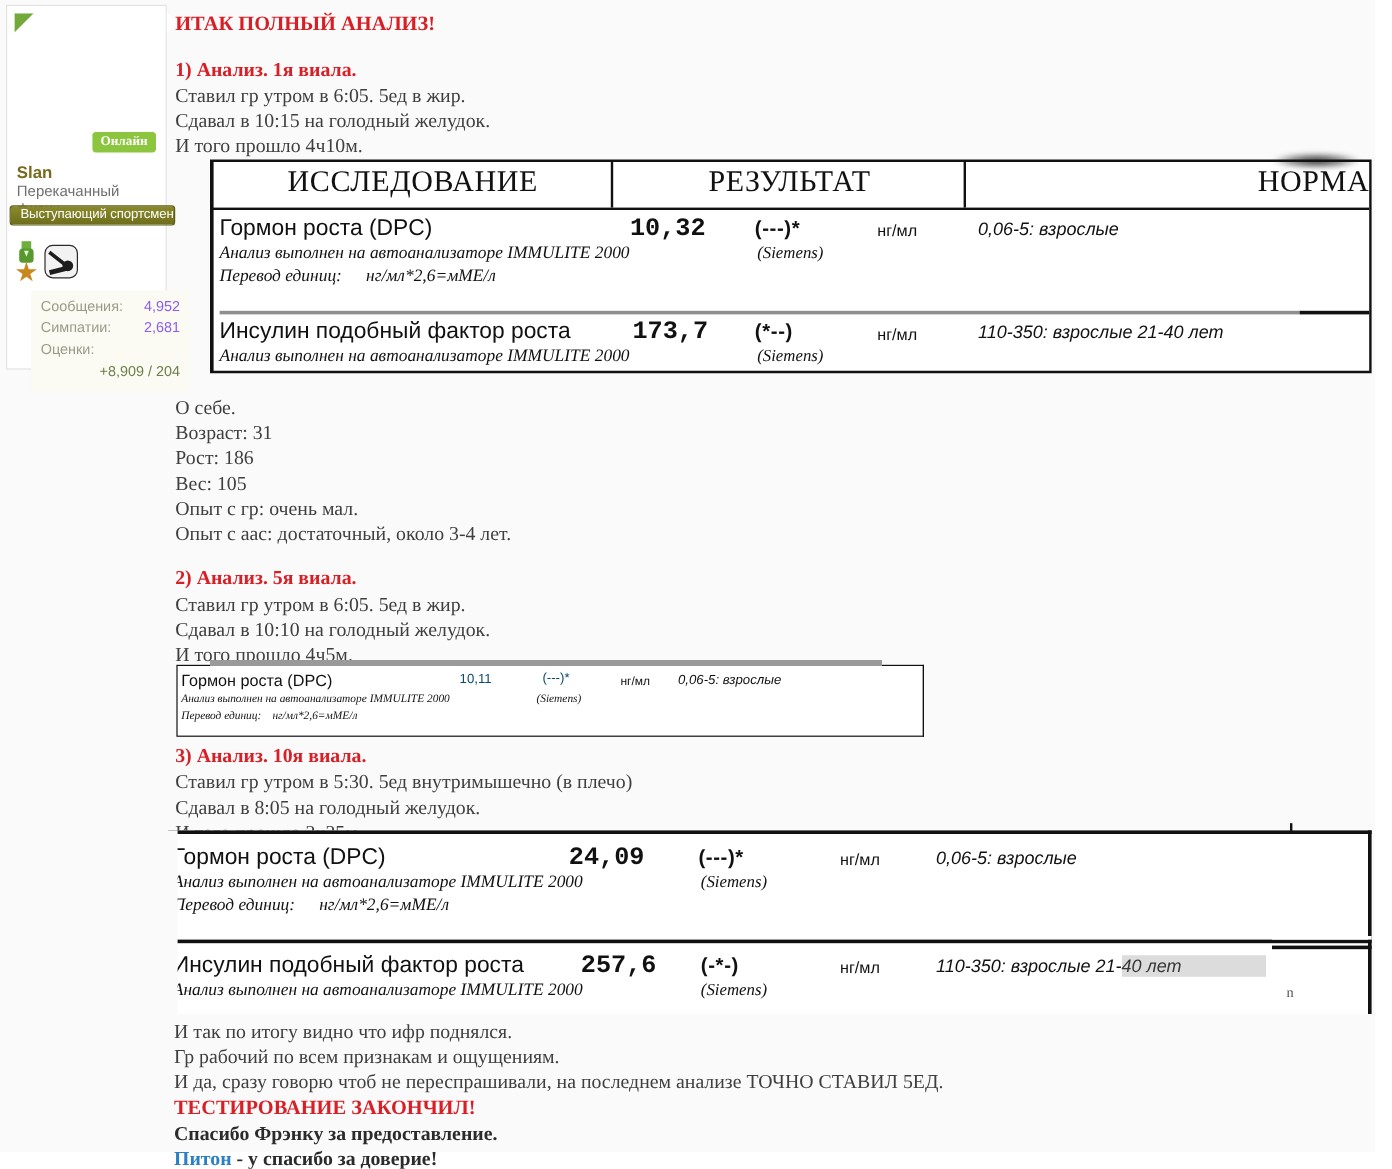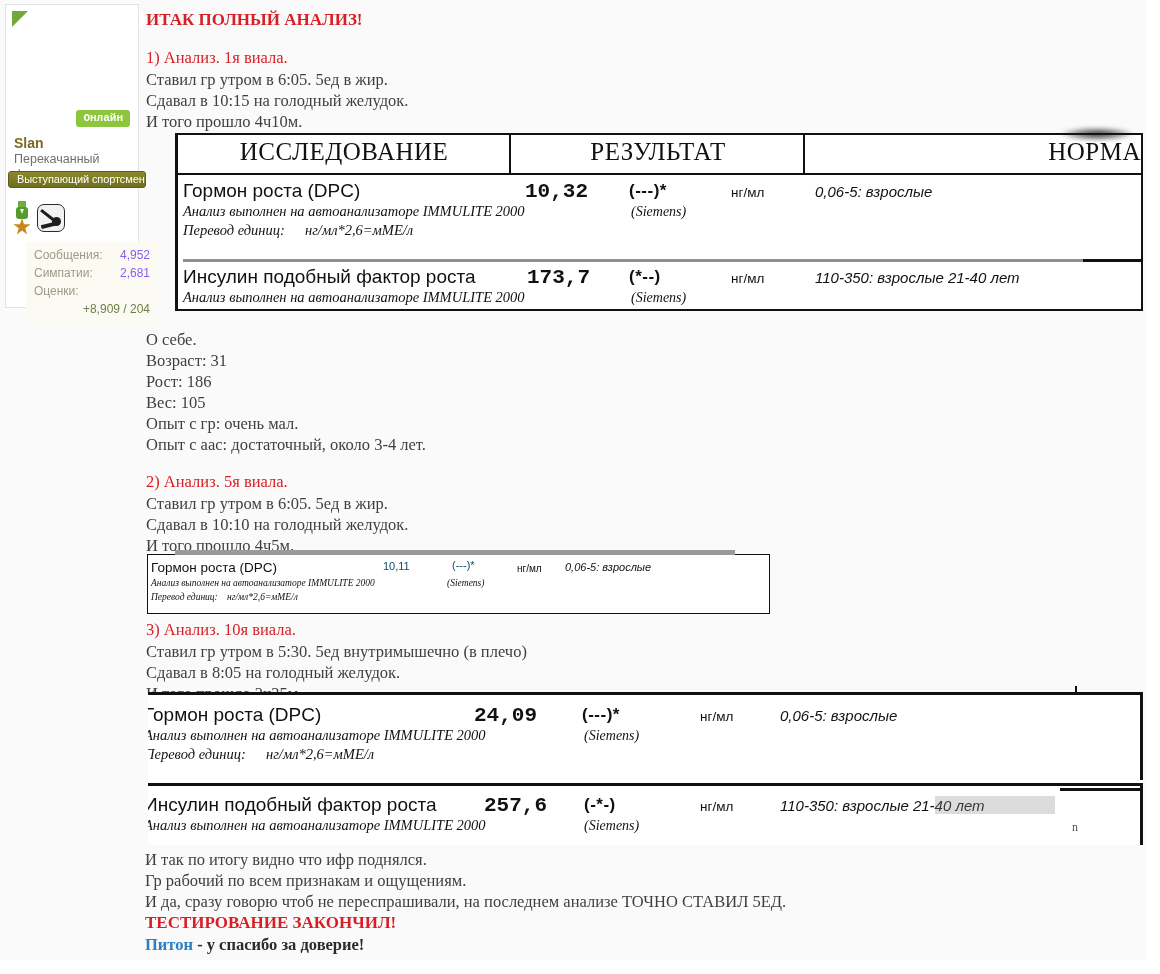--- a/index.html
+++ b/index.html
@@ -29,21 +29,21 @@
       radial-gradient(ellipse 28px 24px at 36px 92px, #4a7fb5 0%, #2a5party 0%, #27507f 70%, rgba(39,80,127,0) 80%),
       radial-gradient(ellipse 22px 14px at 50px 22px, #b62626 0%, #7d1313 70%, rgba(125,19,19,0) 80%),
       linear-gradient(150deg,#f3efe9 0%, #e9e0d6 40%, #d8cec2 100%);
   }
   #avatar-corner{
     position:absolute; left:0; top:0; width:0; height:0;
     border-left:16px solid #73a93a; border-bottom:16px solid transparent;
   }
   #online-badge{
     position:absolute; right:2px; bottom:2px;
-    background:#8cc63e; color:#ffffff; font-family:Liberation Mono, monospace;
+    background:#8cc63e; color:#ffffff; font-family:Liberation Serif, serif;
     font-size:11px; font-weight:bold; padding:2px 7px 3px 7px; border-radius:3px;
     line-height:12px;
     text-align:right;
   }
   #bubble-arrow{
     position:absolute; left:139px; top:10px; width:0;height:0;
     border-left:9px solid #ffffff; border-top:9px solid transparent; border-bottom:9px solid transparent;
   }
   #bubble-arrow-b{
     position:absolute; left:140px; top:9px; width:0;height:0;
@@ -85,21 +85,21 @@
 
   #stats{ position:absolute; left:0px; top:237px; width:132px; background:#fbfbf3; padding:4px 8px 8px 8px;margin-left:20px; }
   .stat-row{ font-family:"Liberation Sans",sans-serif; font-size:12px; color:#9b9b8a; line-height:18px; position:relative; }
   .stat-row .v{ position:absolute; right:0; color:#8b5cf6; }
   .stat-val-wide{ font-family:"Liberation Sans",sans-serif; font-size:12px; color:#6d7f4a; text-align:right; line-height:18px; }
 
   
   #msg{ position:absolute; left:146px; top:0px; width:1000px; }
   .ln{ font-family:"Liberation Serif", serif; font-size:16.5px; color:#3f3f3f; line-height:21px; white-space:nowrap; }
   .hdr-red{ font-family:"Liberation Serif", serif; font-size:17px; font-weight:bold; color:#d81f26; line-height:22px; white-space:nowrap; }
-  .sub-red{ font-family:"Liberation Serif", serif; font-size:16.5px; font-weight:normal; color:#d81f26; line-height:22px; white-space:nowrap; }
+  .sub-red{ font-family:"Liberation Serif", serif; font-size:16.5px; font-weight:bold; color:#d81f26; line-height:22px; white-space:nowrap; }
   .bold-d{ font-weight:bold; color:#2b2b2b; }
   .blue{ color:#2d7fc4; font-weight:bold; }
   .gap{ height:16px; }
 
   
   .report{ position:absolute; background:#ffffff; }
 
   .r1{ left:175px; top:133px; width:968px; height:178px; }
   .rep-border{ position:absolute; inset:0; border:2px solid #111; border-left-width:3px; border-right-width:2px; }
   .hdr-cell{
@@ -298,16 +298,17 @@
     <div class="t-sie" style="left:444px; top:126px;">(Siemens)</div>
     <div style="position:absolute; left:932px; top:128px; font-family:'Liberation Serif',serif; font-size:12px; color:#555;">n</div>
   </div>
   <div style="position:absolute; left:140px; top:692px; width:8px; height:153px; background:#fafafa;"></div>
 
   <div style="position:absolute; left:145px; top:849px; width:900px;">
     <div class="ln">И так по итогу видно что ифр поднялся.</div>
     <div class="ln">Гр рабочий по всем признакам и ощущениям.</div>
     <div class="ln">И да, сразу говорю чтоб не переспрашивали, на последнем анализе ТОЧНО СТАВИЛ 5ЕД.</div>
     <div class="hdr-red">ТЕСТИРОВАНИЕ ЗАКОНЧИЛ!</div>
+    <div class="ln bold-d">Спасибо Фрэнку за предоставление.</div>
     <div class="ln bold-d"><span class="blue">Питон</span><span> - у спасибо за доверие!</span></div>
   </div>
 
 </div>
 
 </body></html>

